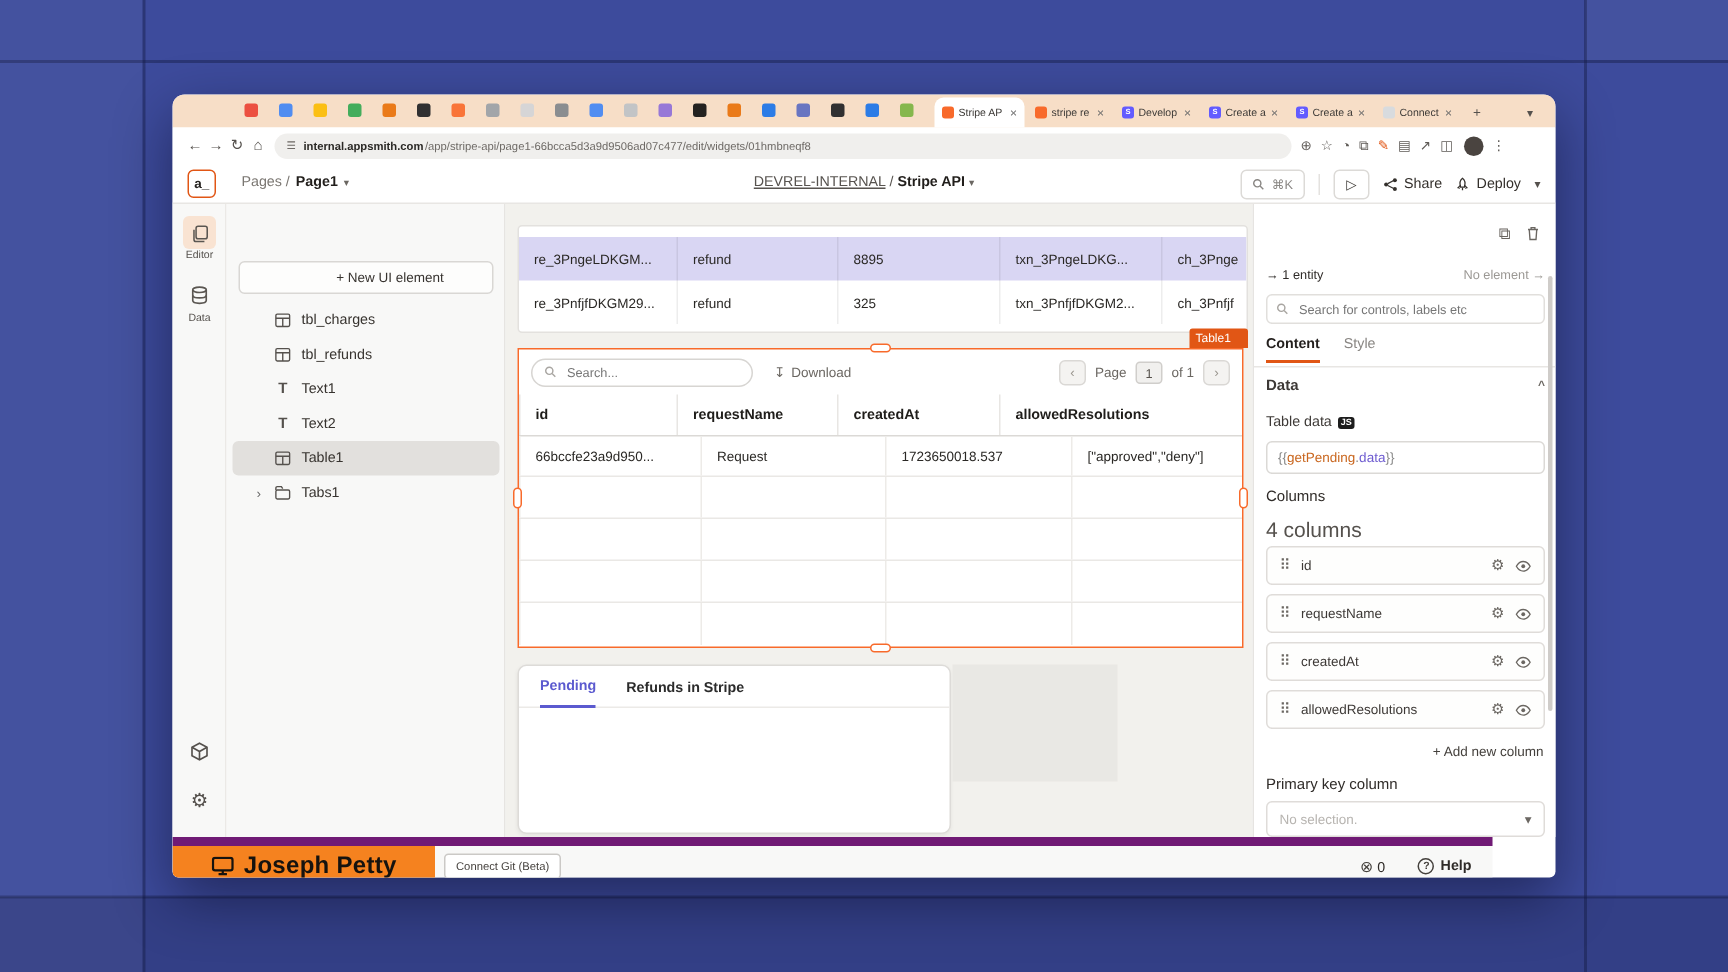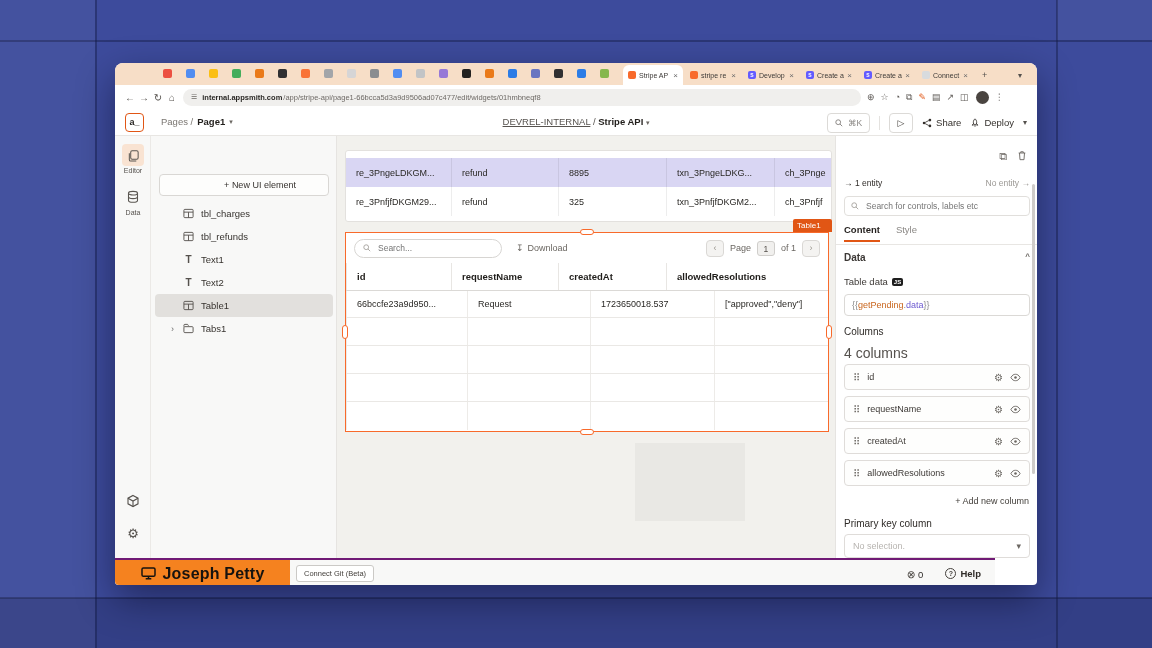--- a/index.html
+++ b/index.html
@@ -101,21 +101,21 @@
   .lbl{font-size:10px;color:#2f2b28;}
   .pcard{position:absolute;left:8px;width:186px;height:26px;border:1px solid #DFDCD9;border-radius:4px;background:#FEFEFD;display:flex;align-items:center;padding:0 8px;gap:7px;}
   .pcard .nm{font-size:9px;color:#3d3936;flex:1;white-space:nowrap;overflow:hidden;}
   .pcard .ic{color:#6b6762;font-size:10px;display:flex;}
   .jsbadge{display:inline-block;background:#1d1d1d;color:#fff;font-size:6px;font-weight:bold;border-radius:2px;padding:1px 2px;vertical-align:1px;margin-left:4px;}
   .codebox{position:absolute;left:8px;top:158px;width:186px;height:22px;border:1px solid #DBD9D6;border-radius:4px;background:#fff;font-family:"DejaVu Sans Mono",monospace;font-size:9px;line-height:20px;padding:0 7px;white-space:nowrap;}
   .dropdown{position:absolute;left:8px;top:398px;width:186px;height:24px;border:1px solid #DFDCD9;border-radius:4px;display:flex;align-items:center;padding:0 8px;font-size:9px;color:#B7B4B0;background:#fff;}
   .pn-scroll{position:absolute;right:2px;top:48px;width:3px;height:290px;background:#CFCCC9;border-radius:2px;}
 
   
-  .appfooter{position:absolute;left:0;top:495px;width:880px;height:27px;background:#F8F8F7;border-top:2px solid #701a75;}
+  .appfooter{position:absolute;left:0;top:495px;width:880px;height:27px;background:#F8F8F7;border-top:6px solid #701a75;}
   .brand{position:absolute;left:0;top:0;width:175px;height:27px;background:#F5821F;display:flex;align-items:center;justify-content:center;gap:7px;}
   .brandtxt{font-size:16px;font-weight:800;color:#16130f;letter-spacing:.2px;}
   .gitbtn{position:absolute;left:181px;top:5px;height:17px;border:1px solid #CBC9C6;border-radius:3px;background:#fff;font-size:7.5px;color:#45413d;padding:0 7px;line-height:15px;}
   .fright{position:absolute;right:14px;top:0;height:27px;display:flex;align-items:center;gap:22px;font-size:9.5px;color:#2f2b28;}
   .qcirc{display:inline-flex;width:11px;height:11px;border:1.2px solid #44403c;border-radius:50%;align-items:center;justify-content:center;font-size:7px;color:#44403c;font-weight:bold;}
   svg{display:block;}
 </style>
 </head>
 <body>
 
@@ -417,33 +417,39 @@
               <div class="tcell c1"></div>
               <div class="tcell c2"></div>
               <div class="tcell c3"></div>
           </div>
           <div class="handle" style="left:50%;top:-4px;width:14px;height:6px;margin-left:-7px;"></div>
           <div class="handle" style="left:50%;bottom:-4px;width:14px;height:6px;margin-left:-7px;"></div>
           <div class="handle" style="left:-4px;top:50%;width:6px;height:14px;margin-top:-7px;"></div>
           <div class="handle" style="right:-4px;top:50%;width:6px;height:14px;margin-top:-7px;"></div>
         </div>
 
+        <div class="tabswidget">
+          <div class="twbar">
+            <span class="twtab active">Pending</span>
+            <span class="twtab">Refunds in Stripe</span>
+          </div>
+        </div>
         <div class="grayblock"></div>
       </div>
 
       <div class="pane">
         <span class="pn-ic" style="right:30px;">⧉</span>
         <span class="pn-ic" style="right:10px;">
           <svg width="10" height="11" viewBox="0 0 12 13">
               <path d="M2 3.5 h8 M4.5 3.5 V2 h3 v1.5 M3 3.5 l.6 8 h4.8 l.6 -8" fill="none" stroke="#6b6762" stroke-width="1.1"></path>
             </svg>
         </span>
         <div class="pn-row-ent">
           <span><span>→</span> <span>1 entity</span></span>
-          <span style="margin-left:auto;color:#9b9894;"><span>No entity</span> <span>→</span></span>
+          <span style="margin-left:auto;color:#9b9894;"><span>No element</span> <span>→</span></span>
         </div>
         <div class="pn-search">
           <svg width="8" height="8" viewBox="0 0 10 10">
               <circle cx="4" cy="4" r="3" fill="none" stroke="#A9A6A2" stroke-width="1.2"></circle>
               <line x1="6.3" y1="6.3" x2="9" y2="9" stroke="#A9A6A2" stroke-width="1.2"></line>
             </svg>
           <input placeholder="Search for controls, labels etc" style="">
         </div>
         <div class="pn-tabs">
           <span style="color:#231f1d;font-weight:bold;border-bottom:2px solid #E15615;padding-bottom:5px;">Content</span>

